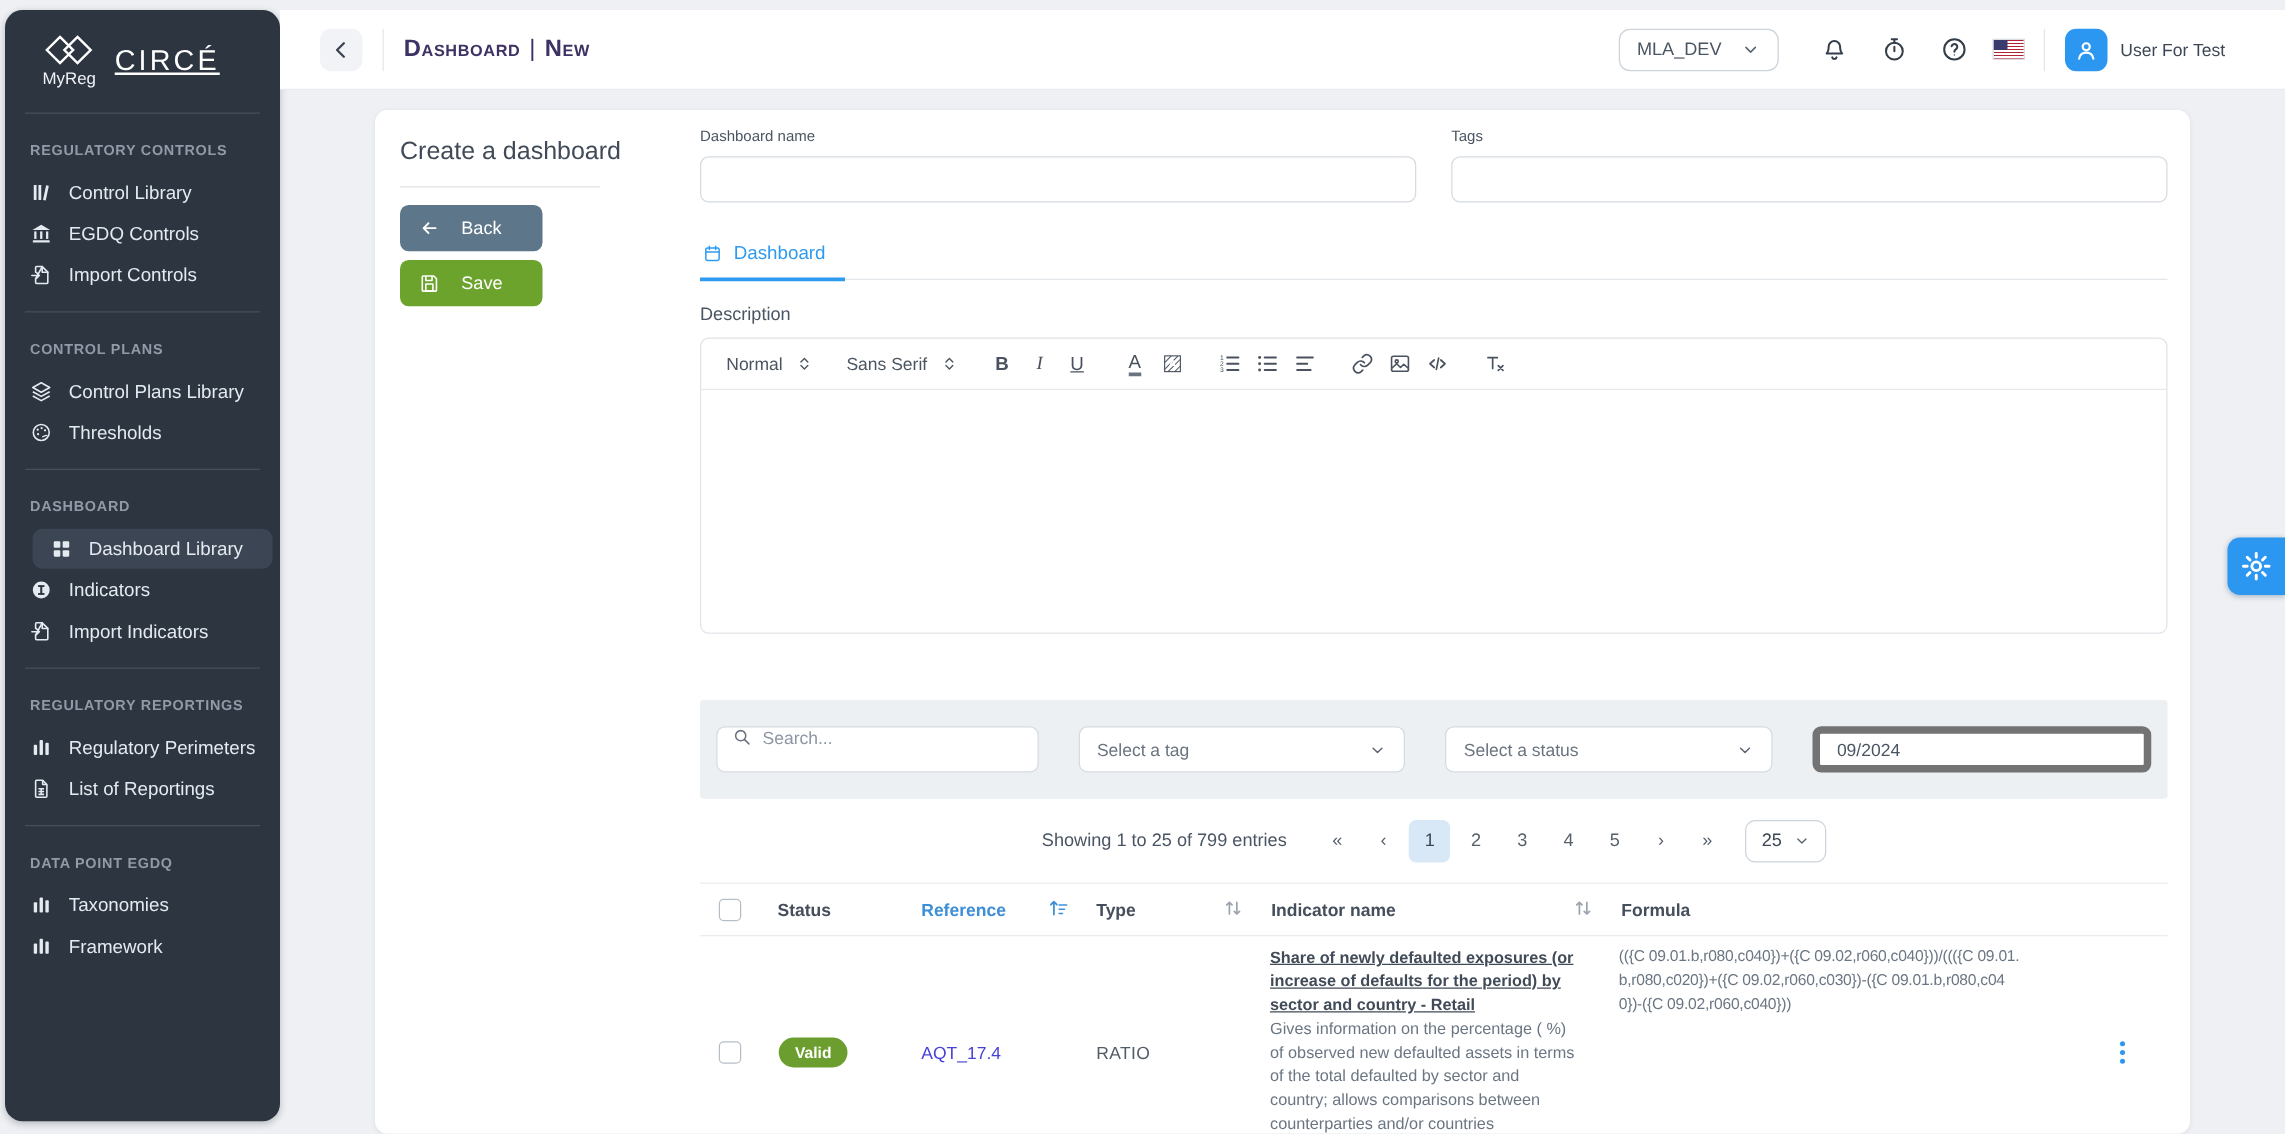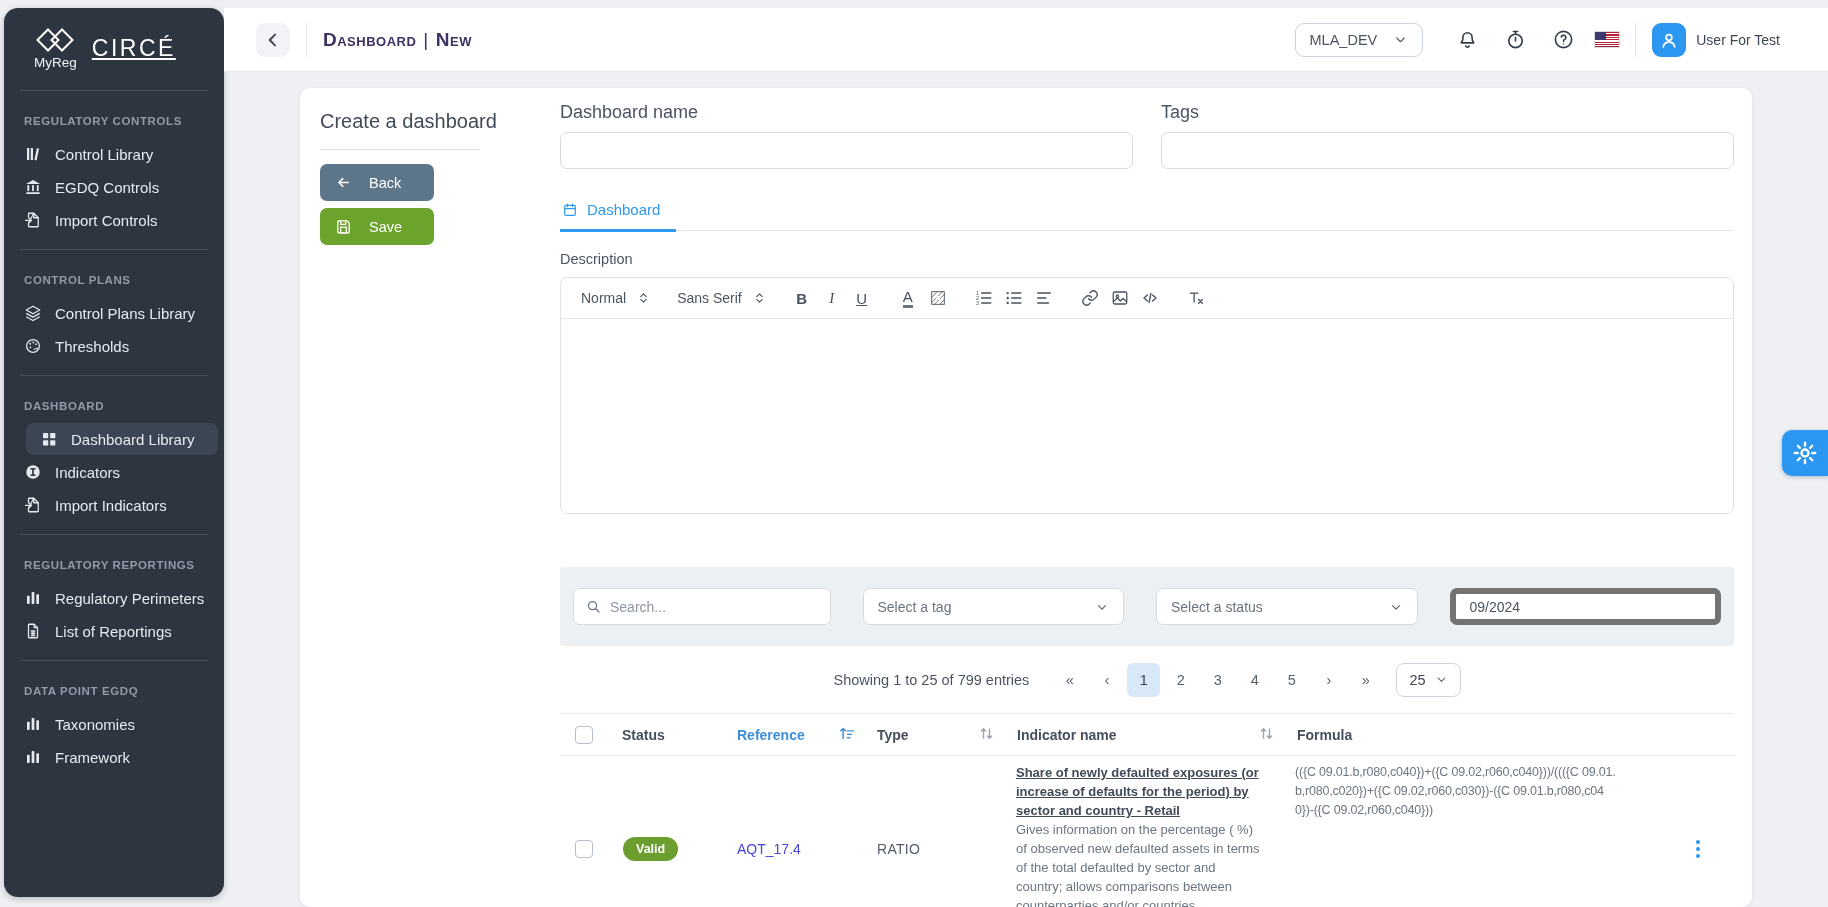--- a/index.html
+++ b/index.html
@@ -45,21 +45,21 @@
   .panel-title { font-size:20px; color:#414b58; font-weight:400; }
   .panel-divider { border-top:1px solid #dfe3e8; margin:16px 0 14px; width:160px; }
   .btn { display:flex; align-items:center; gap:17px; width:114px; height:37px; border-radius:7px; color:#fff; font-size:14.5px; padding:0 15px; border:none; cursor:pointer; font-family:inherit; }
   .btn svg { width:17px; height:17px; flex:none; }
   .btn-back { background:#5d7689; margin-bottom:7px; }
   .btn-save { background:#6ba32c; }
 
   .form-area { position:absolute; left:260px; top:14px; right:18px; }
   .fields-row { display:flex; gap:28px; }
   .field { flex:1; }
-  .field-label { font-size:18px; color:#4a5563; margin-bottom:9px; }
+  .field-label { font-size:12px; color:#4a5563; margin-bottom:9px; }
   .text-input { width:100%; height:37px; border:1px solid #d6dbe1; border-radius:7px; padding:0 12px; font-size:14px; color:#3d4654; background:#fff; outline:none; font-family:inherit; }
 
   .tabs { margin-top:30px; border-bottom:1px solid #e4e7ea; }
   .tab { display:inline-flex; align-items:center; gap:9px; padding:2px 16px 11px 2px; border-bottom:3px solid #2e9af0; margin-bottom:-2px; color:#2e9af0; font-size:15px; cursor:pointer; }
   .tab svg { width:16px; height:16px; }
 
   .desc-label { margin-top:20px; font-size:14.5px; color:#4a5563; }
   .editor { margin-top:10px; border:1px solid #dfe3e8; border-radius:7px; overflow:hidden; }
   .editor-toolbar { height:41px; border-bottom:1px solid #e6e9ec; display:flex; align-items:center; padding:0 14px; color:#4b5560; }
   .tb-select { display:flex; align-items:center; gap:12px; font-size:14px; margin:0 22px 0 6px; cursor:pointer; }
@@ -67,21 +67,21 @@
   .tb-btn { min-width:30px; height:30px; display:flex; align-items:center; justify-content:center; font-size:15px; color:#49525e; cursor:pointer; }
   .tb-btn svg { width:18px; height:18px; }
   .tb-bold { font-weight:700; }
   .tb-italic { font-style:italic; font-family:"Liberation Serif", serif; }
   .tb-underline { text-decoration:underline; }
   .tb-color { border-bottom:3px solid #6a7480; line-height:1; padding-bottom:1px; }
   .tb-gap { width:16px; }
   .editor-body { height:194px; background:#fff; }
 
   .filter-band { margin-top:53px; background:#edf0f3; padding:21px 13px; display:flex; gap:32px; border-radius:3px; }
-  .search-box { flex:1; height:37px; background:#fff; border:1px solid #d6dbe1; border-radius:7px; display:flex; align-items:center; padding:0 12px; gap:9px; color:#8d97a3; }
+  .search-box { flex:1; height:37px; background:#fff; border:1px solid #d6dbe1; border-radius:7px; display:flex; align-items:flex-start; padding:0 12px; gap:9px; color:#8d97a3; }
   .search-box svg { width:15px; height:15px; flex:none; }
   .search-box input { border:none; outline:none; flex:1; font-size:14px; color:#3d4654; background:transparent; font-family:inherit; }
   .search-box input::placeholder { color:#8d97a3; }
   .select-box { flex:1; height:37px; background:#fff; border:1px solid #d6dbe1; border-radius:7px; display:flex; align-items:center; justify-content:space-between; padding:0 14px; font-size:14px; color:#6a7480; cursor:pointer; }
   .select-box svg { width:14px; height:14px; color:#5a6570; }
   .date-box { flex:1; height:37px; background:#fff; border:6px solid #737373; border-radius:7px; display:flex; align-items:center; padding:0 14px; }
   .date-box input { border:none; outline:none; width:100%; font-size:14px; color:#4a5563; font-family:inherit; }
 
   .table-zone { margin:0 18px 0 260px; }
   .pager-row { height:67px; display:flex; align-items:center; justify-content:center; font-size:14.5px; color:#4a5563; }

